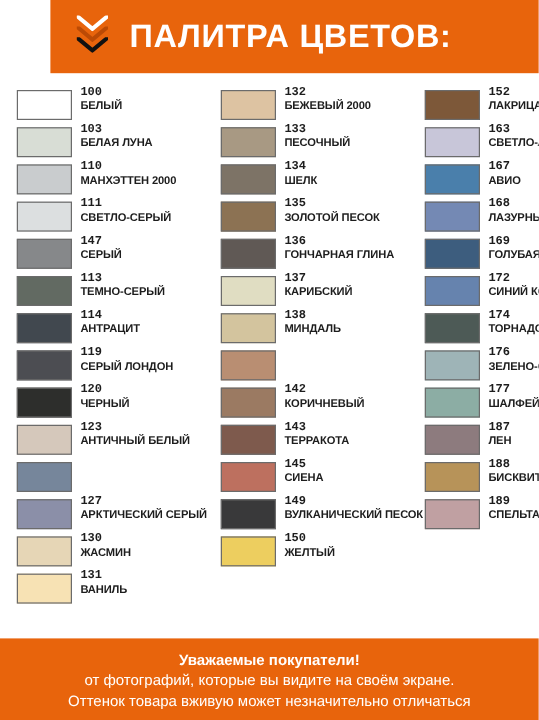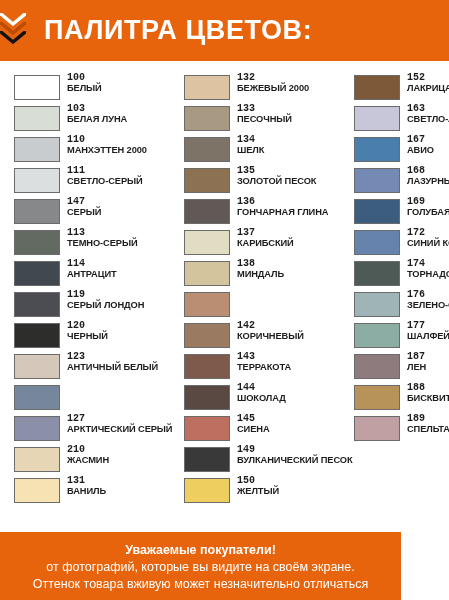--- a/index.html
+++ b/index.html
@@ -20,21 +20,23 @@
     background: #ffffff;
     box-sizing: border-box;
   }
 
   
   .header {
     height: 61px;
     background: #e8640c;
     display: flex;
     align-items: center;
+    padding-left: 22px;
     box-sizing: border-box;
+    margin-left: 42px;
   }
   .chevrons {
     width: 34px;
     height: 40px;
     position: relative;
     flex: 0 0 auto;
     margin-right: 10px;
   }
   .chev {
     position: absolute;
@@ -104,21 +106,21 @@
     color: #1d1d1d;
     display: block;
     letter-spacing: -0.1px;
   }
 
   
   .footer {
     position: absolute;
     left: 0;
     bottom: 0;
-    width: 401px;
+    width: 449px;
     height: 68px;
     background: #e8640c;
     color: #ffffff;
     text-align: center;
     box-sizing: border-box;
     padding-top: 10px;
   }
   .footer-title {
     font-size: 12.5px;
     font-weight: bold;
@@ -234,21 +236,21 @@
       <div class="swatch-row">
           <span class="chip" style="background: rgb(139, 143, 168);"></span>
           <span class="chip-label">
             <span class="chip-code">127</span>
             <span class="chip-name">АРКТИЧЕСКИЙ СЕРЫЙ</span>
           </span>
         </div>
       <div class="swatch-row">
           <span class="chip" style="background: rgb(230, 214, 182);"></span>
           <span class="chip-label">
-            <span class="chip-code">210</span>
+            <span class="chip-code">130</span>
             <span class="chip-name">ЖАСМИН</span>
           </span>
         </div>
       <div class="swatch-row">
           <span class="chip" style="background: rgb(247, 226, 180);"></span>
           <span class="chip-label">
             <span class="chip-code">131</span>
             <span class="chip-name">ВАНИЛЬ</span>
           </span>
         </div>
@@ -312,27 +314,20 @@
           <span class="chip-label">
             <span class="chip-code">142</span>
             <span class="chip-name">КОРИЧНЕВЫЙ</span>
           </span>
         </div>
       <div class="swatch-row">
           <span class="chip" style="background: rgb(126, 90, 77);"></span>
           <span class="chip-label">
             <span class="chip-code">143</span>
             <span class="chip-name">ТЕРРАКОТА</span>
-          </span>
-        </div>
-      <div class="swatch-row">
-          <span class="chip" style="background: rgb(90, 72, 66);"></span>
-          <span class="chip-label">
-            <span class="chip-code">144</span>
-            <span class="chip-name">ШОКОЛАД</span>
           </span>
         </div>
       <div class="swatch-row">
           <span class="chip" style="background: rgb(189, 112, 95);"></span>
           <span class="chip-label">
             <span class="chip-code">145</span>
             <span class="chip-name">СИЕНА</span>
           </span>
         </div>
       <div class="swatch-row">

